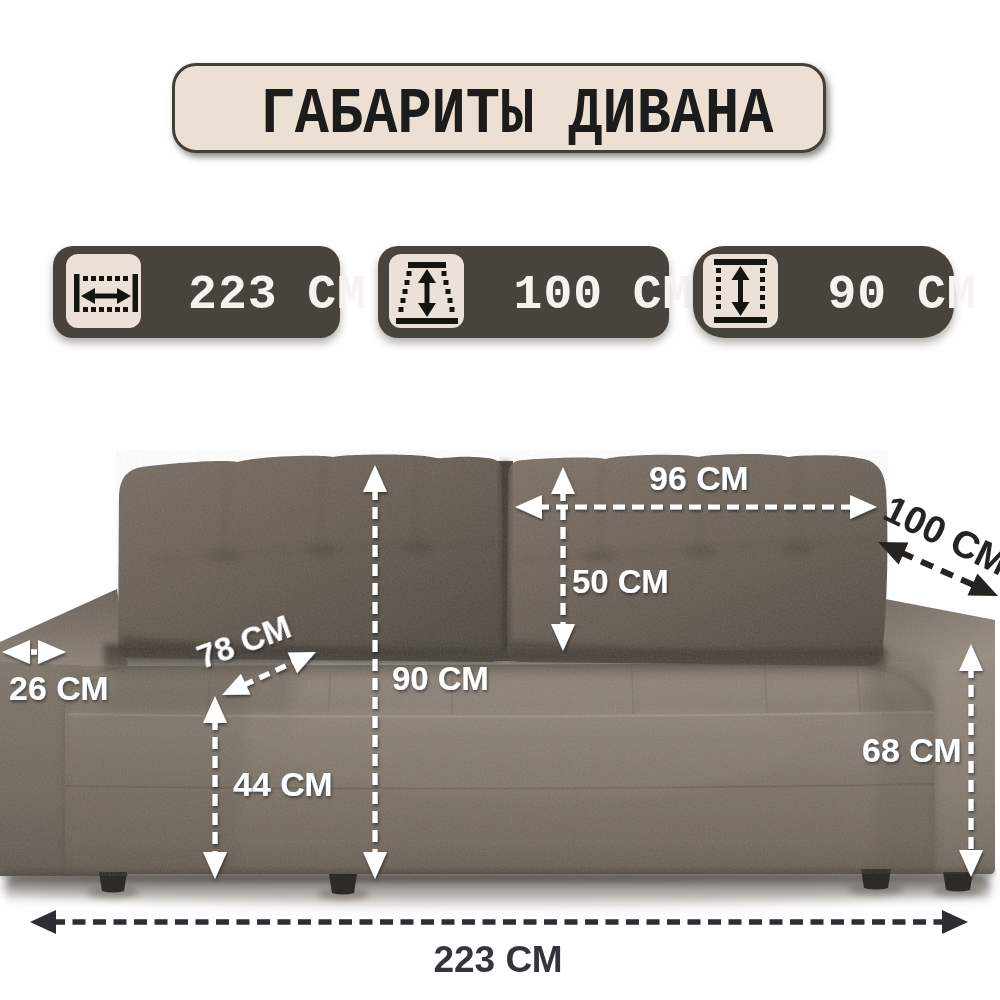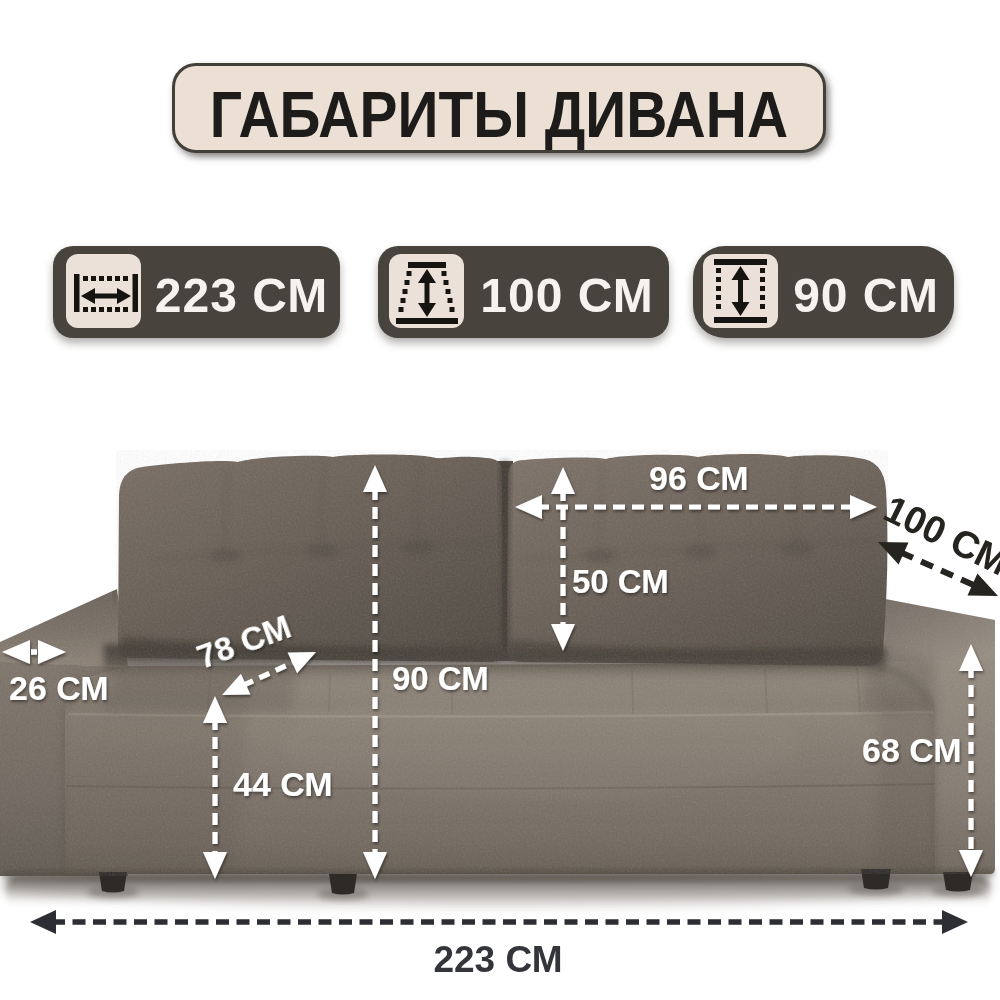--- a/index.html
+++ b/index.html
@@ -1,17 +1,17 @@
 <!DOCTYPE html>
 <html><head>
 <meta charset="utf-8">
 <style>
   html,body{margin:0;padding:0;background:#ffffff;width:1000px;height:1000px;overflow:hidden;}
   #stage{position:relative;width:1000px;height:1000px;font-family:"Liberation Sans",sans-serif;}
-  .serif{font-family:Liberation Sans, sans-serif;}
+  .serif{font-family:Liberation Mono, monospace;padding-left:36px;}
 </style>
 </head>
 <body>
 <div id="stage">
 
 <div class="serif" style="position:absolute;left:172px;top:63px;width:654px;height:90px;background:#ece0d4;border:3px solid #433f39;border-radius:24px;box-shadow:3px 4px 7px rgba(40,36,32,.55);box-sizing:border-box;display:flex;align-items:center;justify-content:center;">
 
   <span style="font-weight:bold;font-size:64px;color:#1d1c1b;white-space:nowrap;transform:scaleX(0.89) translateY(7px);">ГАБАРИТЫ ДИВАНА</span>
 </div>
 

